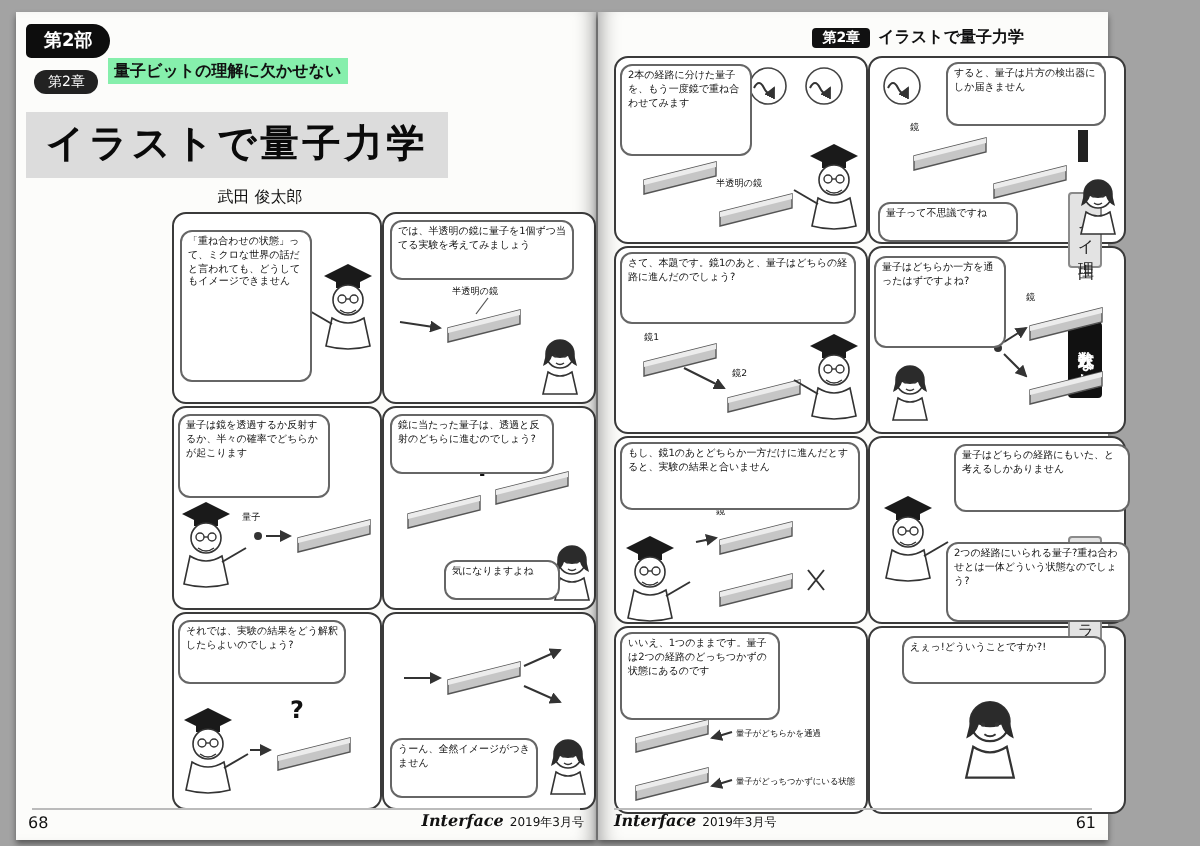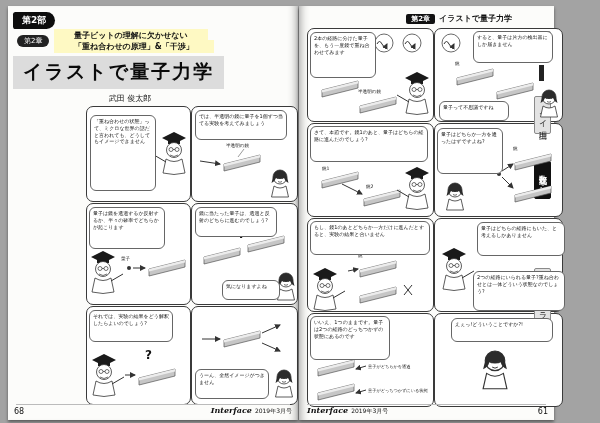--- a/index.html
+++ b/index.html
@@ -4,21 +4,21 @@
 <style>
   html,body{margin:0;padding:0}
   .stage{position:relative;width:600px;height:423px;background:#a3a3a3;font-family:"DejaVu Sans",sans-serif;overflow:hidden}
   .page{position:absolute;top:6px;height:414px;background:#fcfcfa}
   .page.left{left:8px;width:290px;box-shadow:0 2px 3px rgba(0,0,0,.45),inset -9px 0 10px -8px rgba(0,0,0,.40)}
   .page.right{left:299px;width:255px;box-shadow:0 2px 3px rgba(0,0,0,.45),inset 9px 0 10px -8px rgba(0,0,0,.40)}
 
   .part-badge{position:absolute;left:5px;top:6px;background:#0d0d0d;color:#fff;font-size:9px;font-weight:bold;padding:2px 9px;border-radius:3px 10px 10px 3px}
   .chap-badge{position:absolute;left:9px;top:29px;background:#222;color:#fff;font-size:7px;padding:1px 7px;border-radius:8px}
   .lede{position:absolute;font-size:8px;font-weight:bold;color:#111}
-  .lede b{display:inline-block;background:#fef9c3;padding:1px 20px;font-weight:bold}
+  .lede b{display:inline-block;background:#86efac;padding:1px 3px;font-weight:bold}
   .lede1{left:46px;top:23px}.lede2{left:46px;top:34px}
   .main-title{position:absolute;left:5px;top:50px}
   .main-title b{display:inline-block;background:#dcdcdc;padding:3px 10px 4px;font-size:19px;font-weight:bold;letter-spacing:2px;color:#0a0a0a}
   .author{position:absolute;left:6px;top:87px;width:232px;text-align:center;font-size:8px;color:#111}
 
   .rp-head{position:absolute;top:7px;right:42px;font-size:8px;font-weight:bold;color:#111}
   .chip{background:#111;color:#fff;font-size:7px;font-weight:bold;padding:1px 5px;border-radius:2px;margin-right:4px}
 
   .panel{position:absolute;background:#fff;border:1px solid #3a3a3a;border-radius:7px}
   .art{position:absolute;left:0;top:0;width:100%;height:100%;z-index:1}
@@ -72,21 +72,20 @@
     </g>
   </defs>
 </svg>
 
 <div class="stage">
 
   <div class="page left">
     <div class="part-badge">第2部</div>
     <div class="chap-badge">第2章</div>
     <div class="lede lede1"><b>量子ビットの理解に欠かせない</b></div>
-    <div class="lede lede2"><b>「重ね合わせの原理」&amp;「干渉」</b></div>
     <div class="main-title"><b>イラストで量子力学</b></div>
     <div class="author">武田 俊太郎</div>
 
     <div class="panel" style="left:78px;top:100px;width:103px;height:94px">
       <svg class="art" viewBox="0 0 103 94">
         <use href="#prof" transform="translate(100,24) scale(-1,1)"></use>
       </svg>
       <div class="bubble" style="left:3px;top:8px;width:58px;height:70px">「重ね合わせの状態」って、ミクロな世界の話だと言われても、どうしてもイメージできません</div>
     </div>
 

